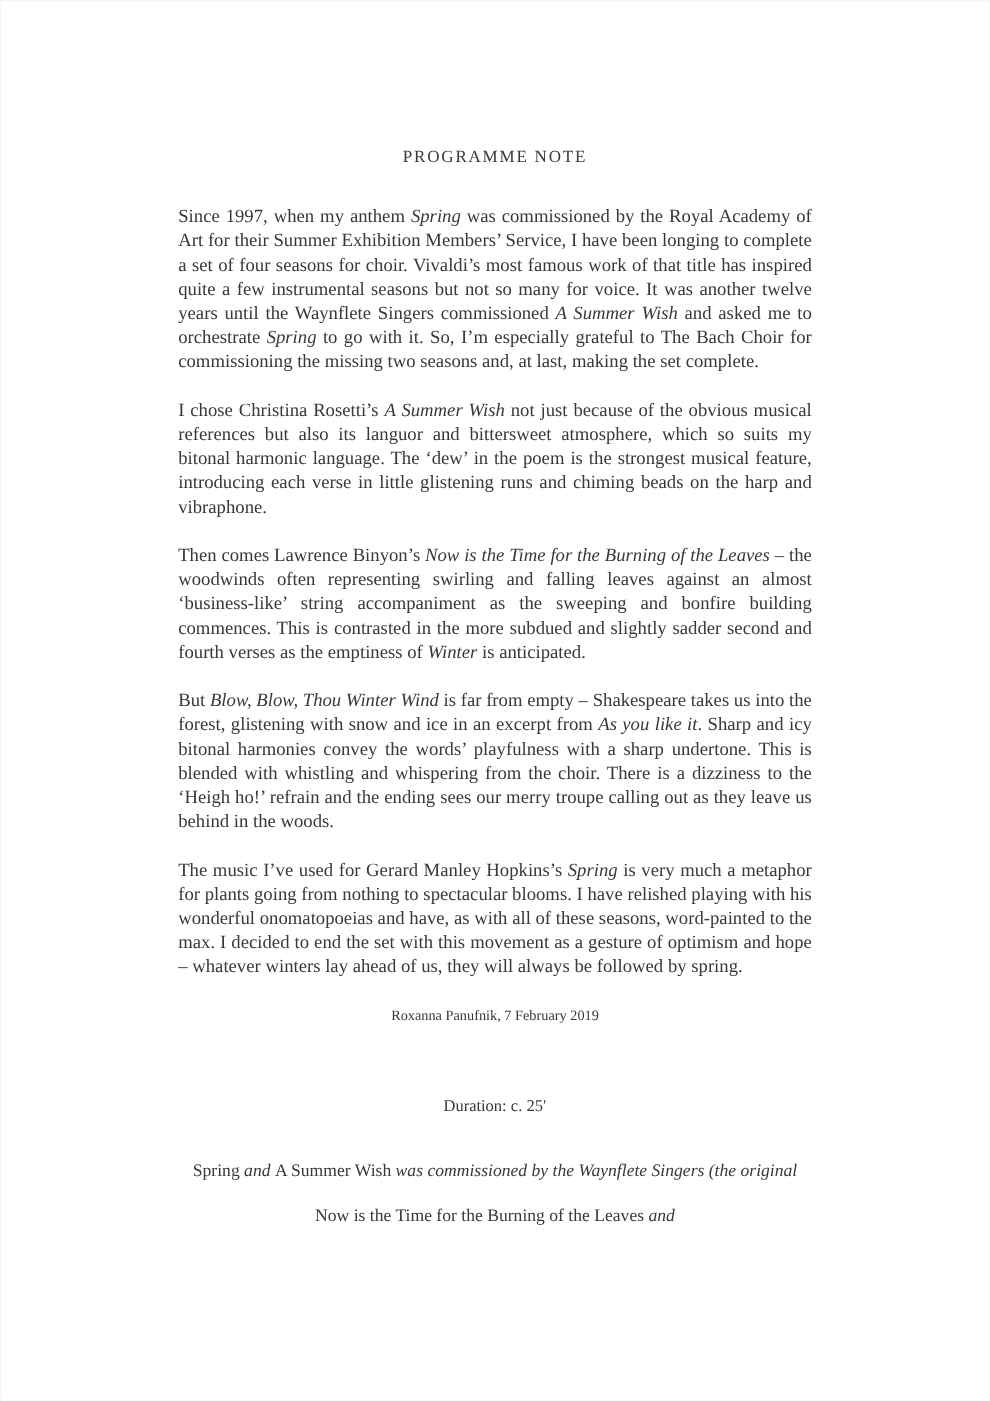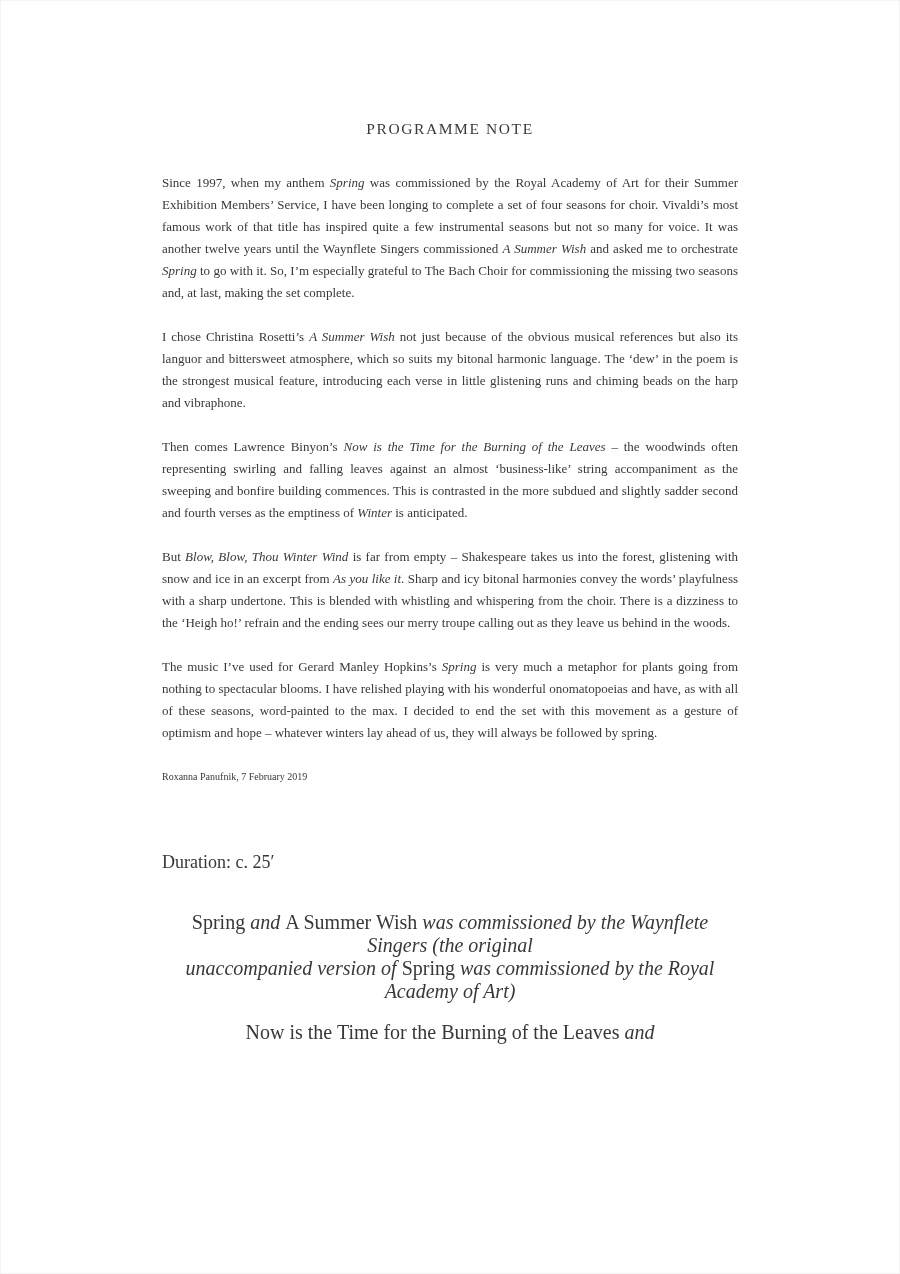--- a/index.html
+++ b/index.html
@@ -16,54 +16,54 @@
     width: 900px;
     height: 1274px;
     background: #ffffff;
     box-shadow: inset 0 0 2px #dddddd;
     box-sizing: border-box;
     overflow: hidden;
     color: #383838;
   }
   .content {
     width: 576px;
-    margin: 2px auto;
+    margin: 16px auto;
     padding-top: 118px;
   }
   .title {
     font-size: 15.5px;
     font-weight: normal;
     text-align: center;
     letter-spacing: 1.6px;
     margin: 0 0 34px 0;
     color: #3a3a3a;
   }
   .para {
-    font-size: 13px;
+    font-size: 17px;
     line-height: 22px;
     text-align: justify;
     margin: 0 0 22px 0;
   }
   .it {
     font-style: italic;
   }
   .signature {
-    font-size: 10px;
+    font-size: 13px;
     line-height: 22px;
-    text-align: left;
+    text-align: center;
     margin: 12px 0 0 0;
   }
   .duration {
-    font-size: 18px;
-    text-align: left;
+    font-size: 15px;
+    text-align: center;
     margin: 64px 0 0 0;
   }
   .credit {
     text-align: center;
-    font-size: 20px;
+    font-size: 16px;
     line-height: 23px;
   }
   .credit p {
     margin: 0;
   }
   .credit-1 {
     margin-top: 38px;
   }
   .credit-2 {
     margin-top: 18px;
@@ -82,21 +82,20 @@
     <p class="para"><span>Then comes Lawrence Binyon’s </span><span class="it">Now is the Time for the Burning of the Leaves</span><span> – the woodwinds often representing swirling and falling leaves against an almost ‘business-like’ string accompaniment as the sweeping and bonfire building commences. This is contrasted in the more subdued and slightly sadder second and fourth verses as the emptiness of </span><span class="it">Winter</span><span> is anticipated.</span></p>
     <p class="para"><span>But </span><span class="it">Blow, Blow, Thou Winter Wind</span><span> is far from empty – Shakespeare takes us into the forest, glistening with snow and ice in an excerpt from </span><span class="it">As you like it</span><span>. Sharp and icy bitonal harmonies convey the words’ playfulness with a sharp undertone. This is blended with whistling and whispering from the choir. There is a dizziness to the ‘Heigh ho!’ refrain and the ending sees our merry troupe calling out as they leave us behind in the woods.</span></p>
     <p class="para"><span>The music I’ve used for Gerard Manley Hopkins’s </span><span class="it">Spring</span><span> is very much a metaphor for plants going from nothing to spectacular blooms. I have relished playing with his wonderful onomatopoeias and have, as with all of these seasons, word-painted to the max. I decided to end the set with this movement as a gesture of optimism and hope – whatever winters lay ahead of us, they will always be followed by spring.</span></p>
 
     <p class="signature">Roxanna Panufnik, 7 February 2019</p>
 
     <p class="duration">Duration: c. 25′</p>
 
     <div class="credit credit-1">
       <p><span>Spring</span><span class="it"> and </span><span>A Summer Wish</span><span class="it"> was commissioned by the Waynflete Singers (the original</span></p>
-      <p><span class="it">unaccompanied version of </span><span>Spring</span><span class="it"> was commissioned by the Royal Academy of Art)</span></p>
     </div>
 
     <div class="credit credit-2">
       <p><span>Now is the Time for the Burning of the Leaves</span><span class="it"> and</span></p>
     </div>
 
   </div>
 </div>
 
 </body></html>

